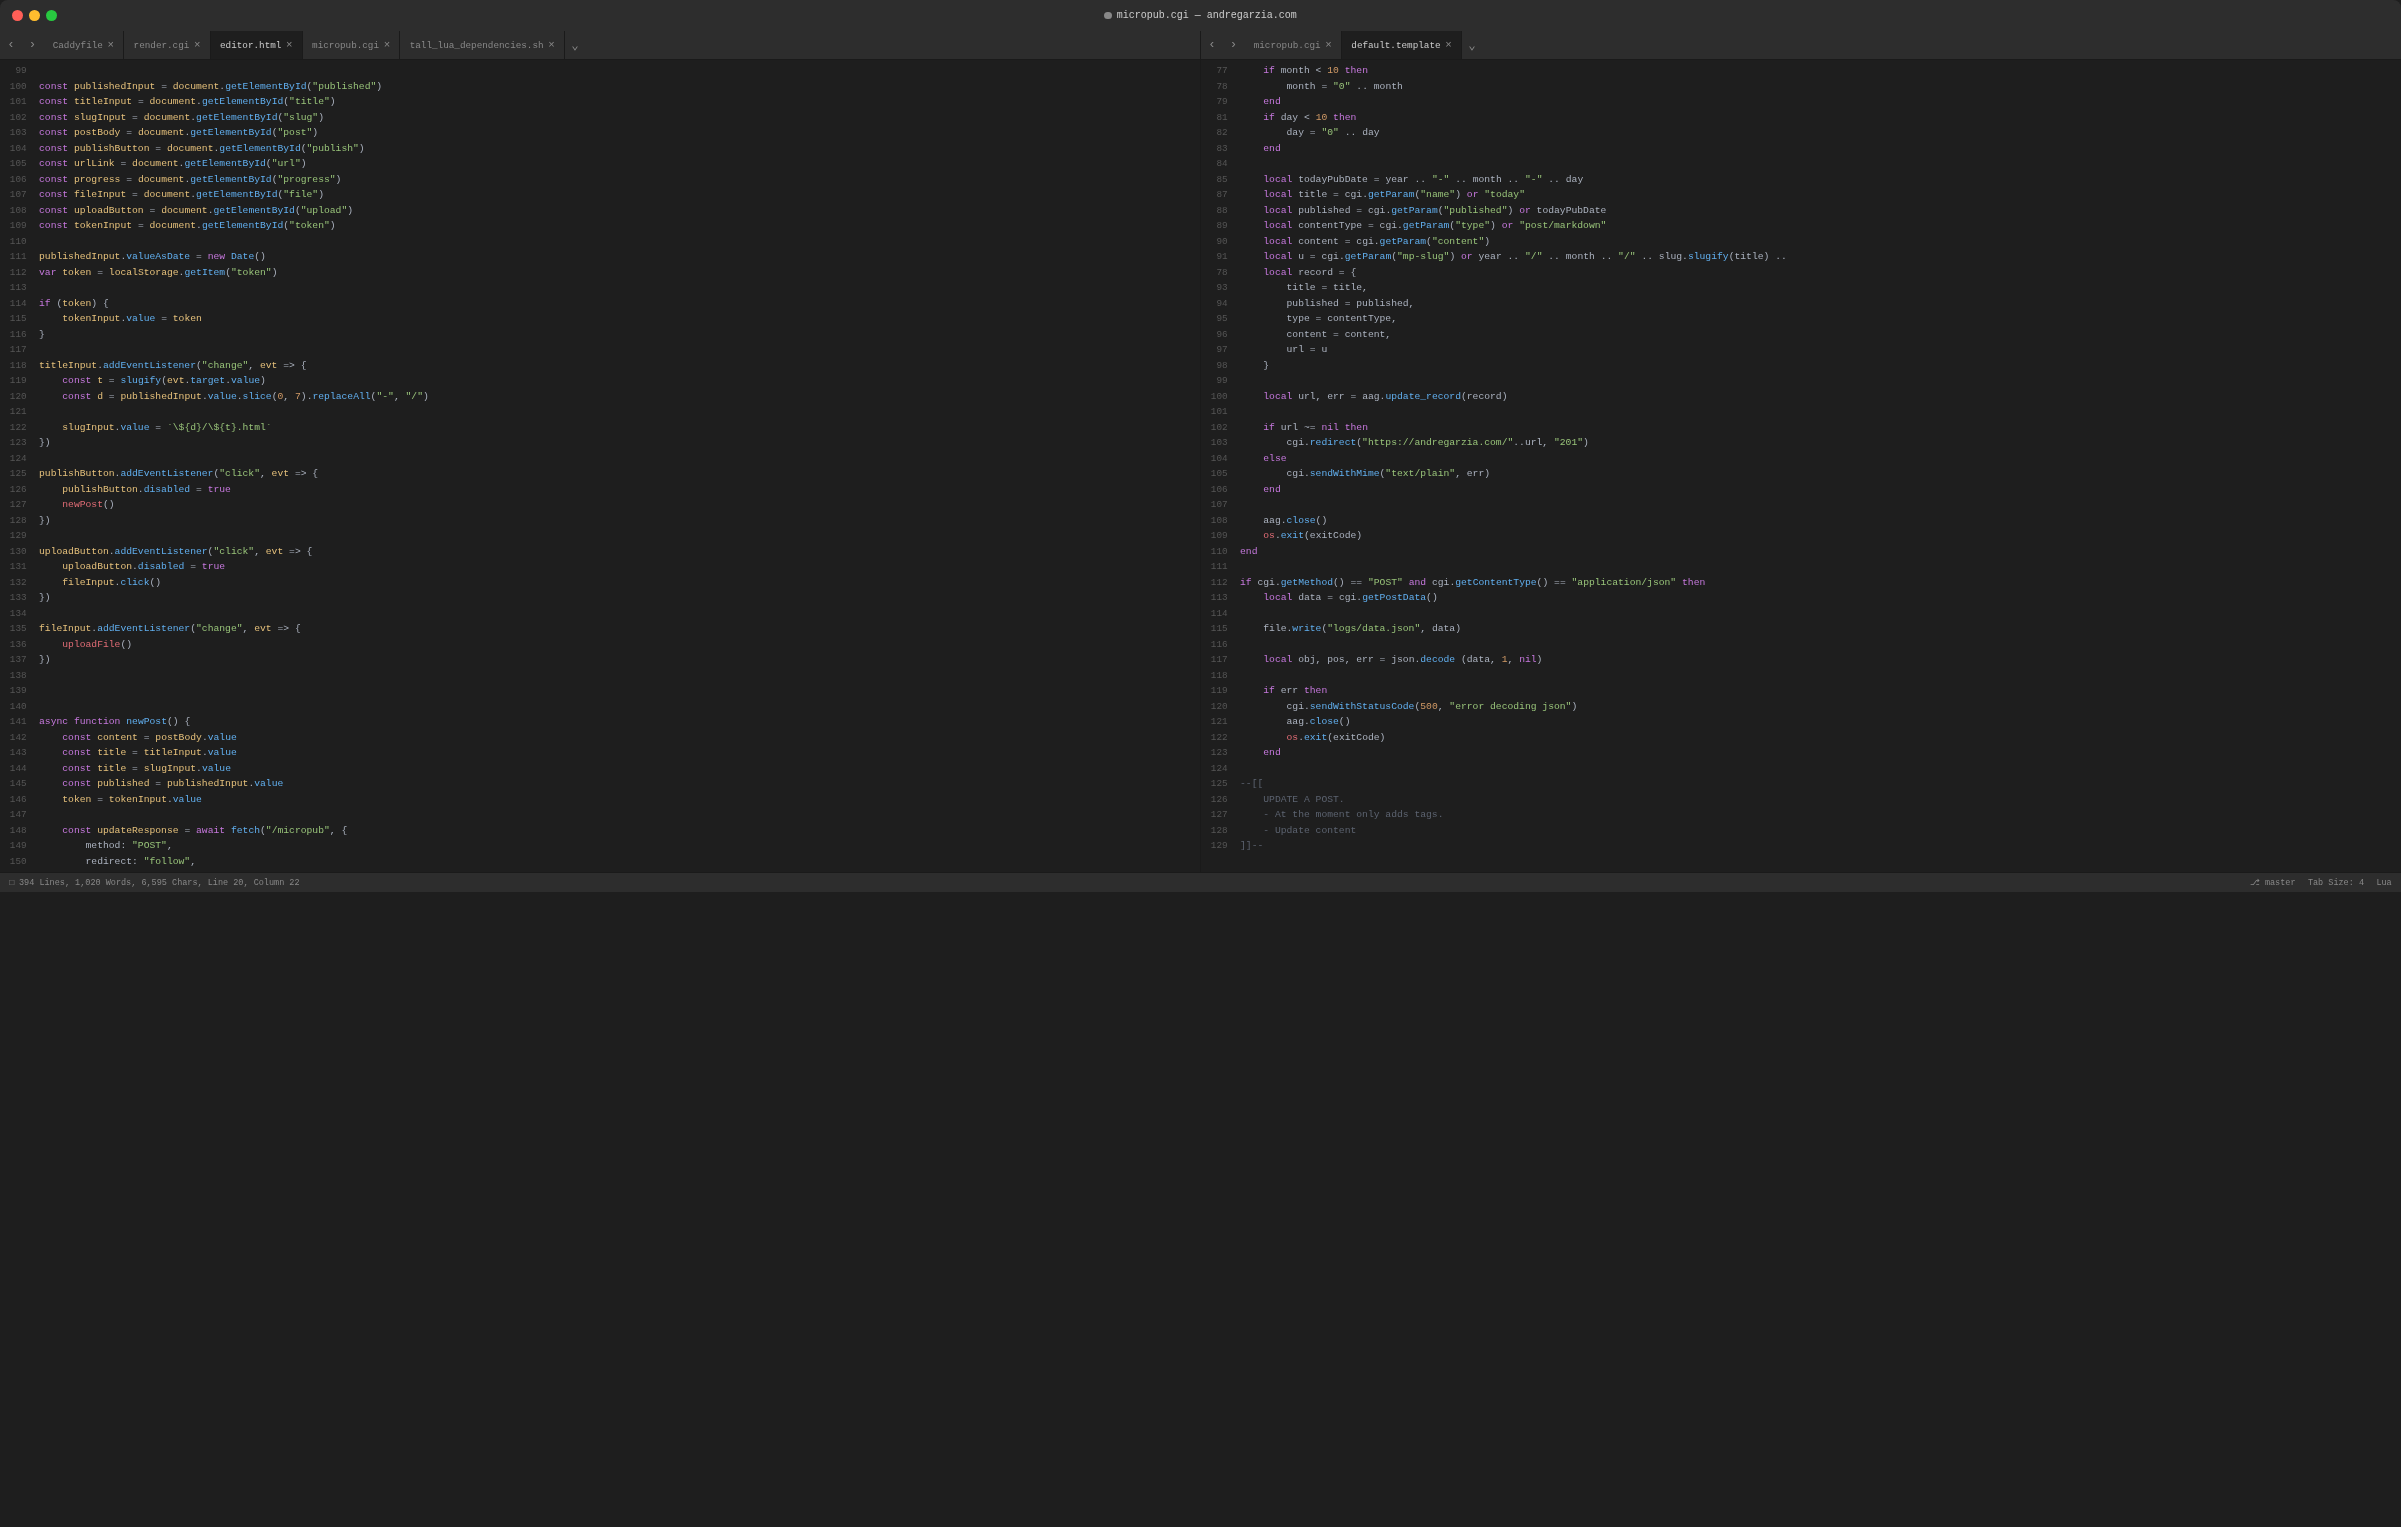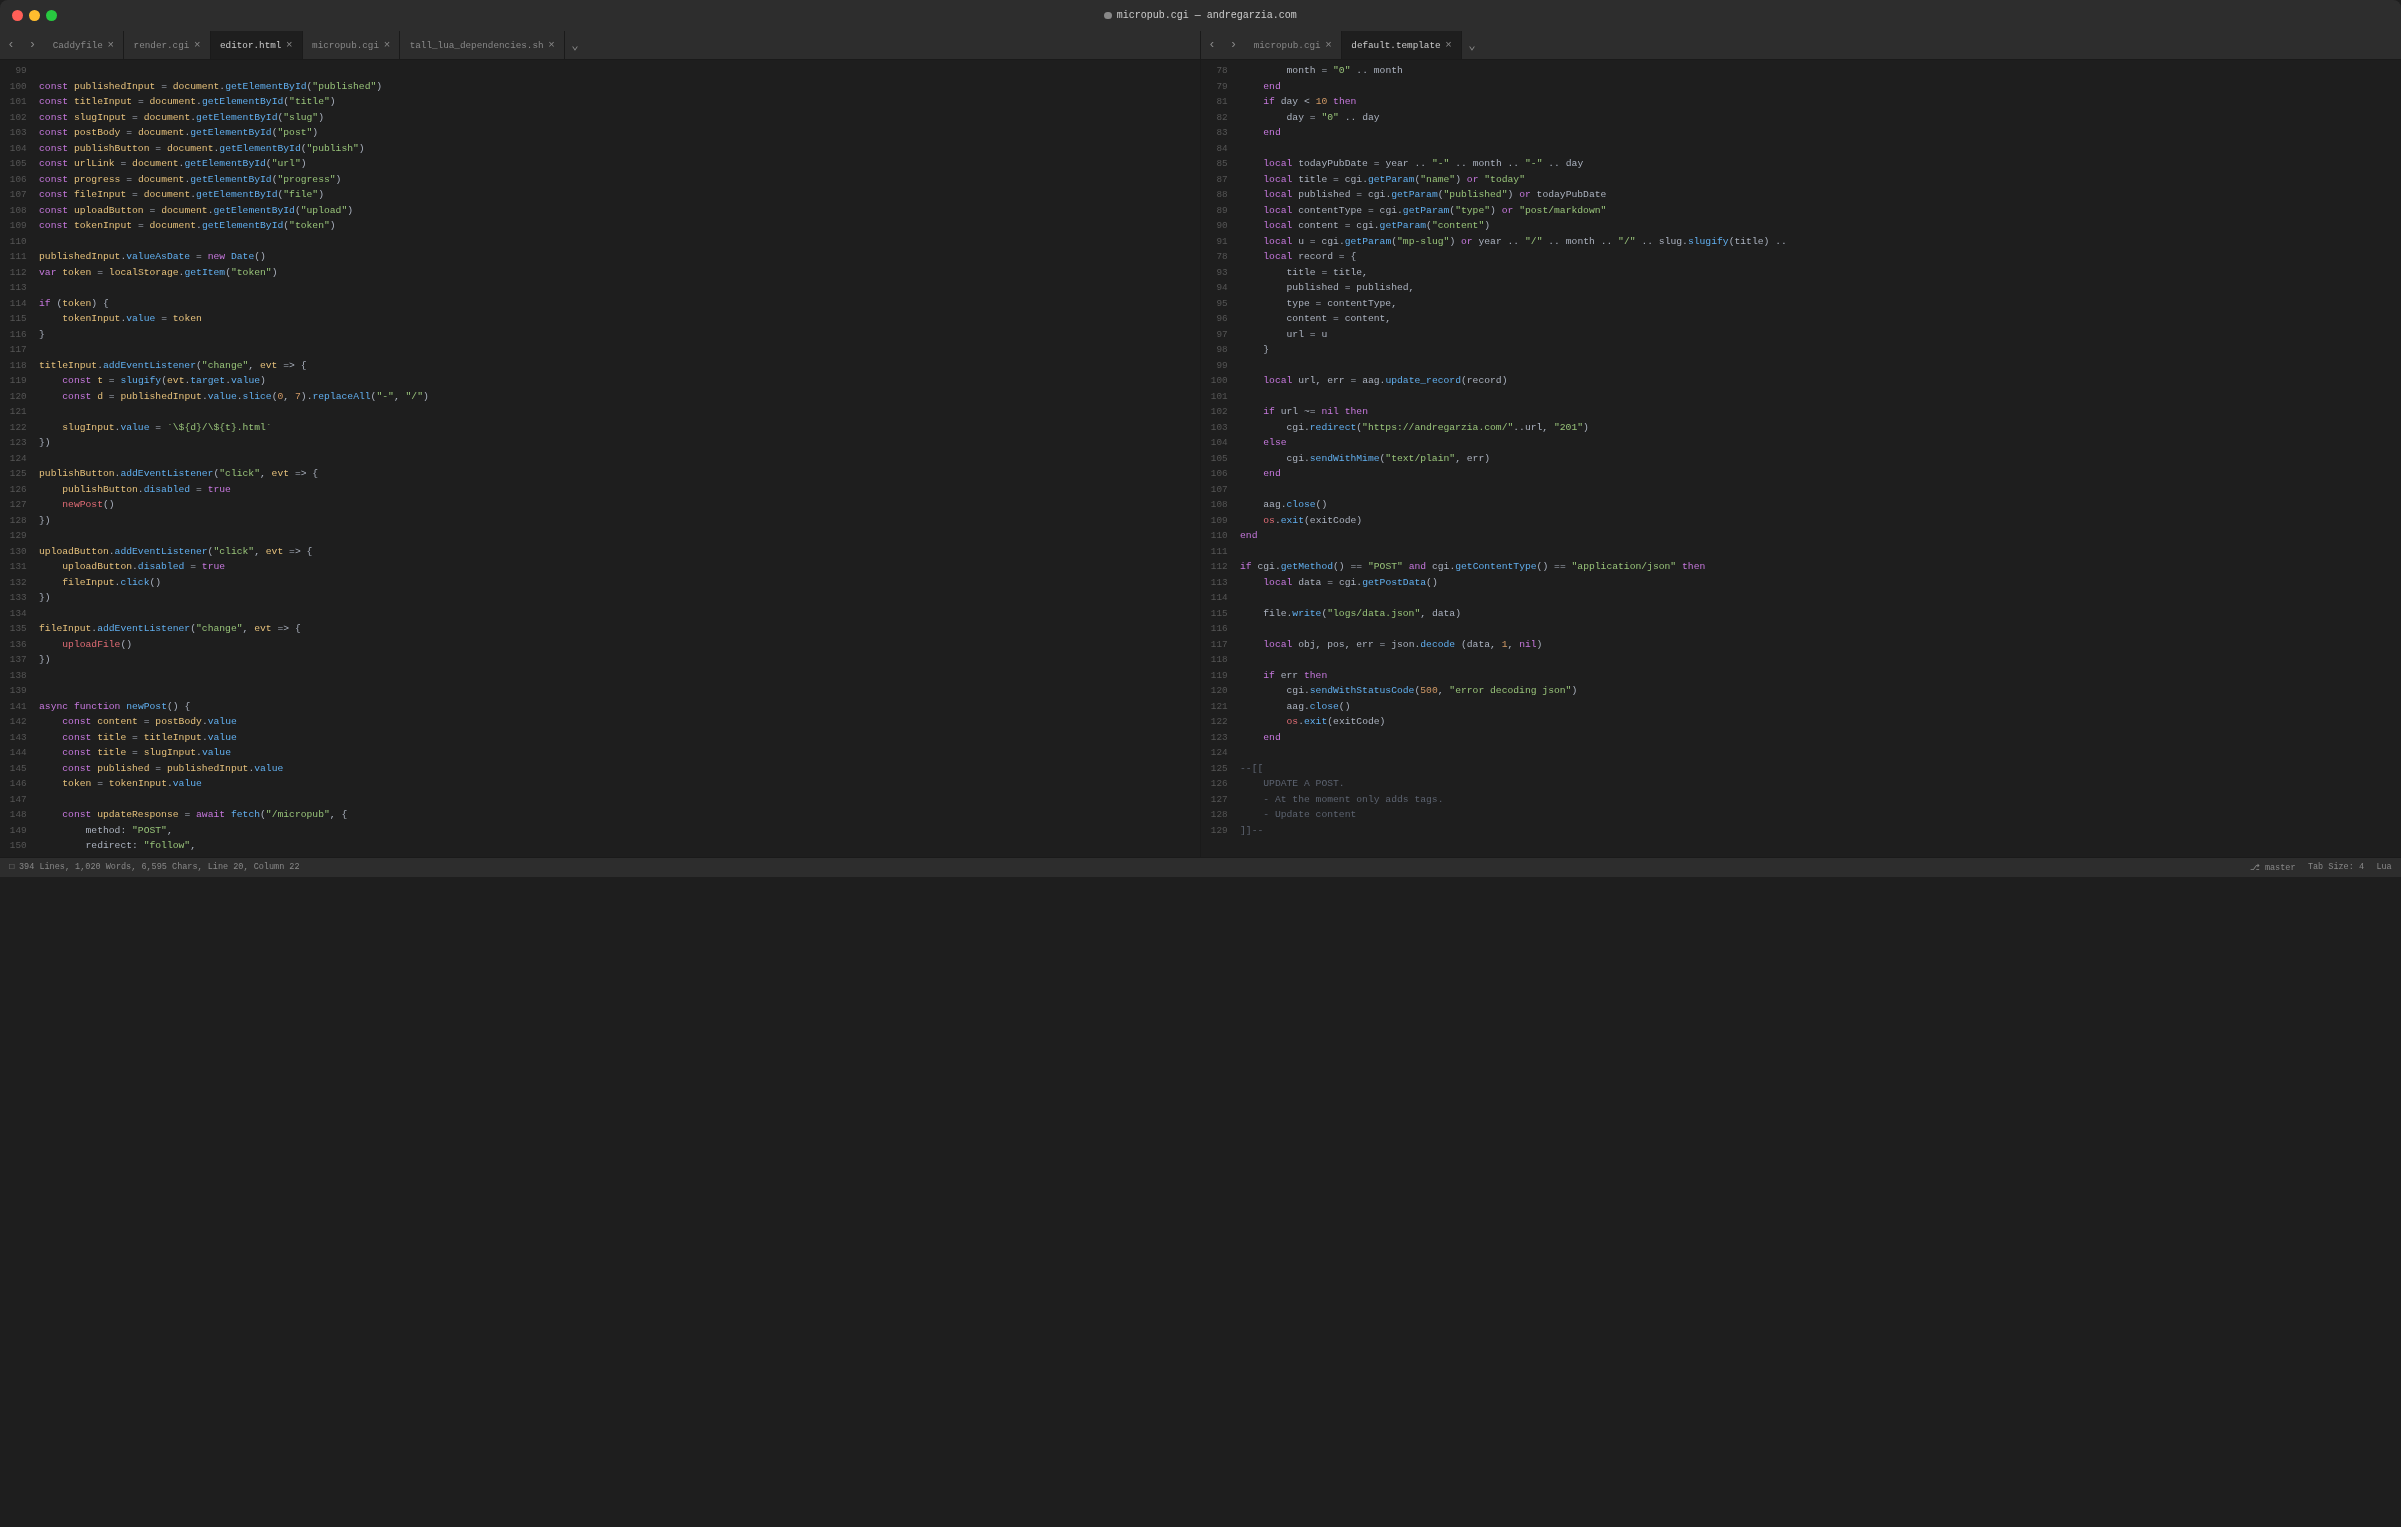--- a/index.html
+++ b/index.html
@@ -416,20 +416,24 @@
           </div>
           <div class="code-line">
             <span class="line-num">138</span>
             <span class="line-content"></span>
           </div>
           <div class="code-line">
             <span class="line-num">139</span>
             <span class="line-content"></span>
           </div>
           <div class="code-line">
+            <span class="line-num">140</span>
+            <span class="line-content"></span>
+          </div>
+          <div class="code-line">
             <span class="line-num">141</span>
             <span class="line-content"><span style="color:#c678dd">async</span> <span style="color:#c678dd">function</span> <span style="color:#61afef">newPost</span>() <span style="color:#abb2bf">{</span></span>
           </div>
           <div class="code-line">
             <span class="line-num">142</span>
             <span class="line-content">    <span style="color:#c678dd">const</span> <span style="color:#e5c07b">content</span> <span style="color:#abb2bf">=</span> <span style="color:#e5c07b">postBody</span>.<span style="color:#61afef">value</span></span>
           </div>
           <div class="code-line">
             <span class="line-num">143</span>
             <span class="line-content">    <span style="color:#c678dd">const</span> <span style="color:#e5c07b">title</span> <span style="color:#abb2bf">=</span> <span style="color:#e5c07b">titleInput</span>.<span style="color:#61afef">value</span></span>
@@ -460,20 +464,24 @@
           </div>
           <div class="code-line">
             <span class="line-num">150</span>
             <span class="line-content">        redirect: <span style="color:#98c379">"follow"</span>,</span>
           </div>
         </div>
     </div>
 
     <div class="code-pane">
       <div class="code-scroll" id="right-code">
+          <div class="code-line">
+            <span class="line-num">77</span>
+            <span class="line-content">    <span style="color:#c678dd">if</span> month <span style="color:#abb2bf">&lt;</span> <span style="color:#d19a66">10</span> <span style="color:#c678dd">then</span></span>
+          </div>
           <div class="code-line">
             <span class="line-num">78</span>
             <span class="line-content">        month <span style="color:#abb2bf">=</span> <span style="color:#98c379">"0"</span> <span style="color:#abb2bf">..</span> month</span>
           </div>
           <div class="code-line">
             <span class="line-num">79</span>
             <span class="line-content">    <span style="color:#c678dd">end</span></span>
           </div>
           <div class="code-line">
             <span class="line-num">81</span>

